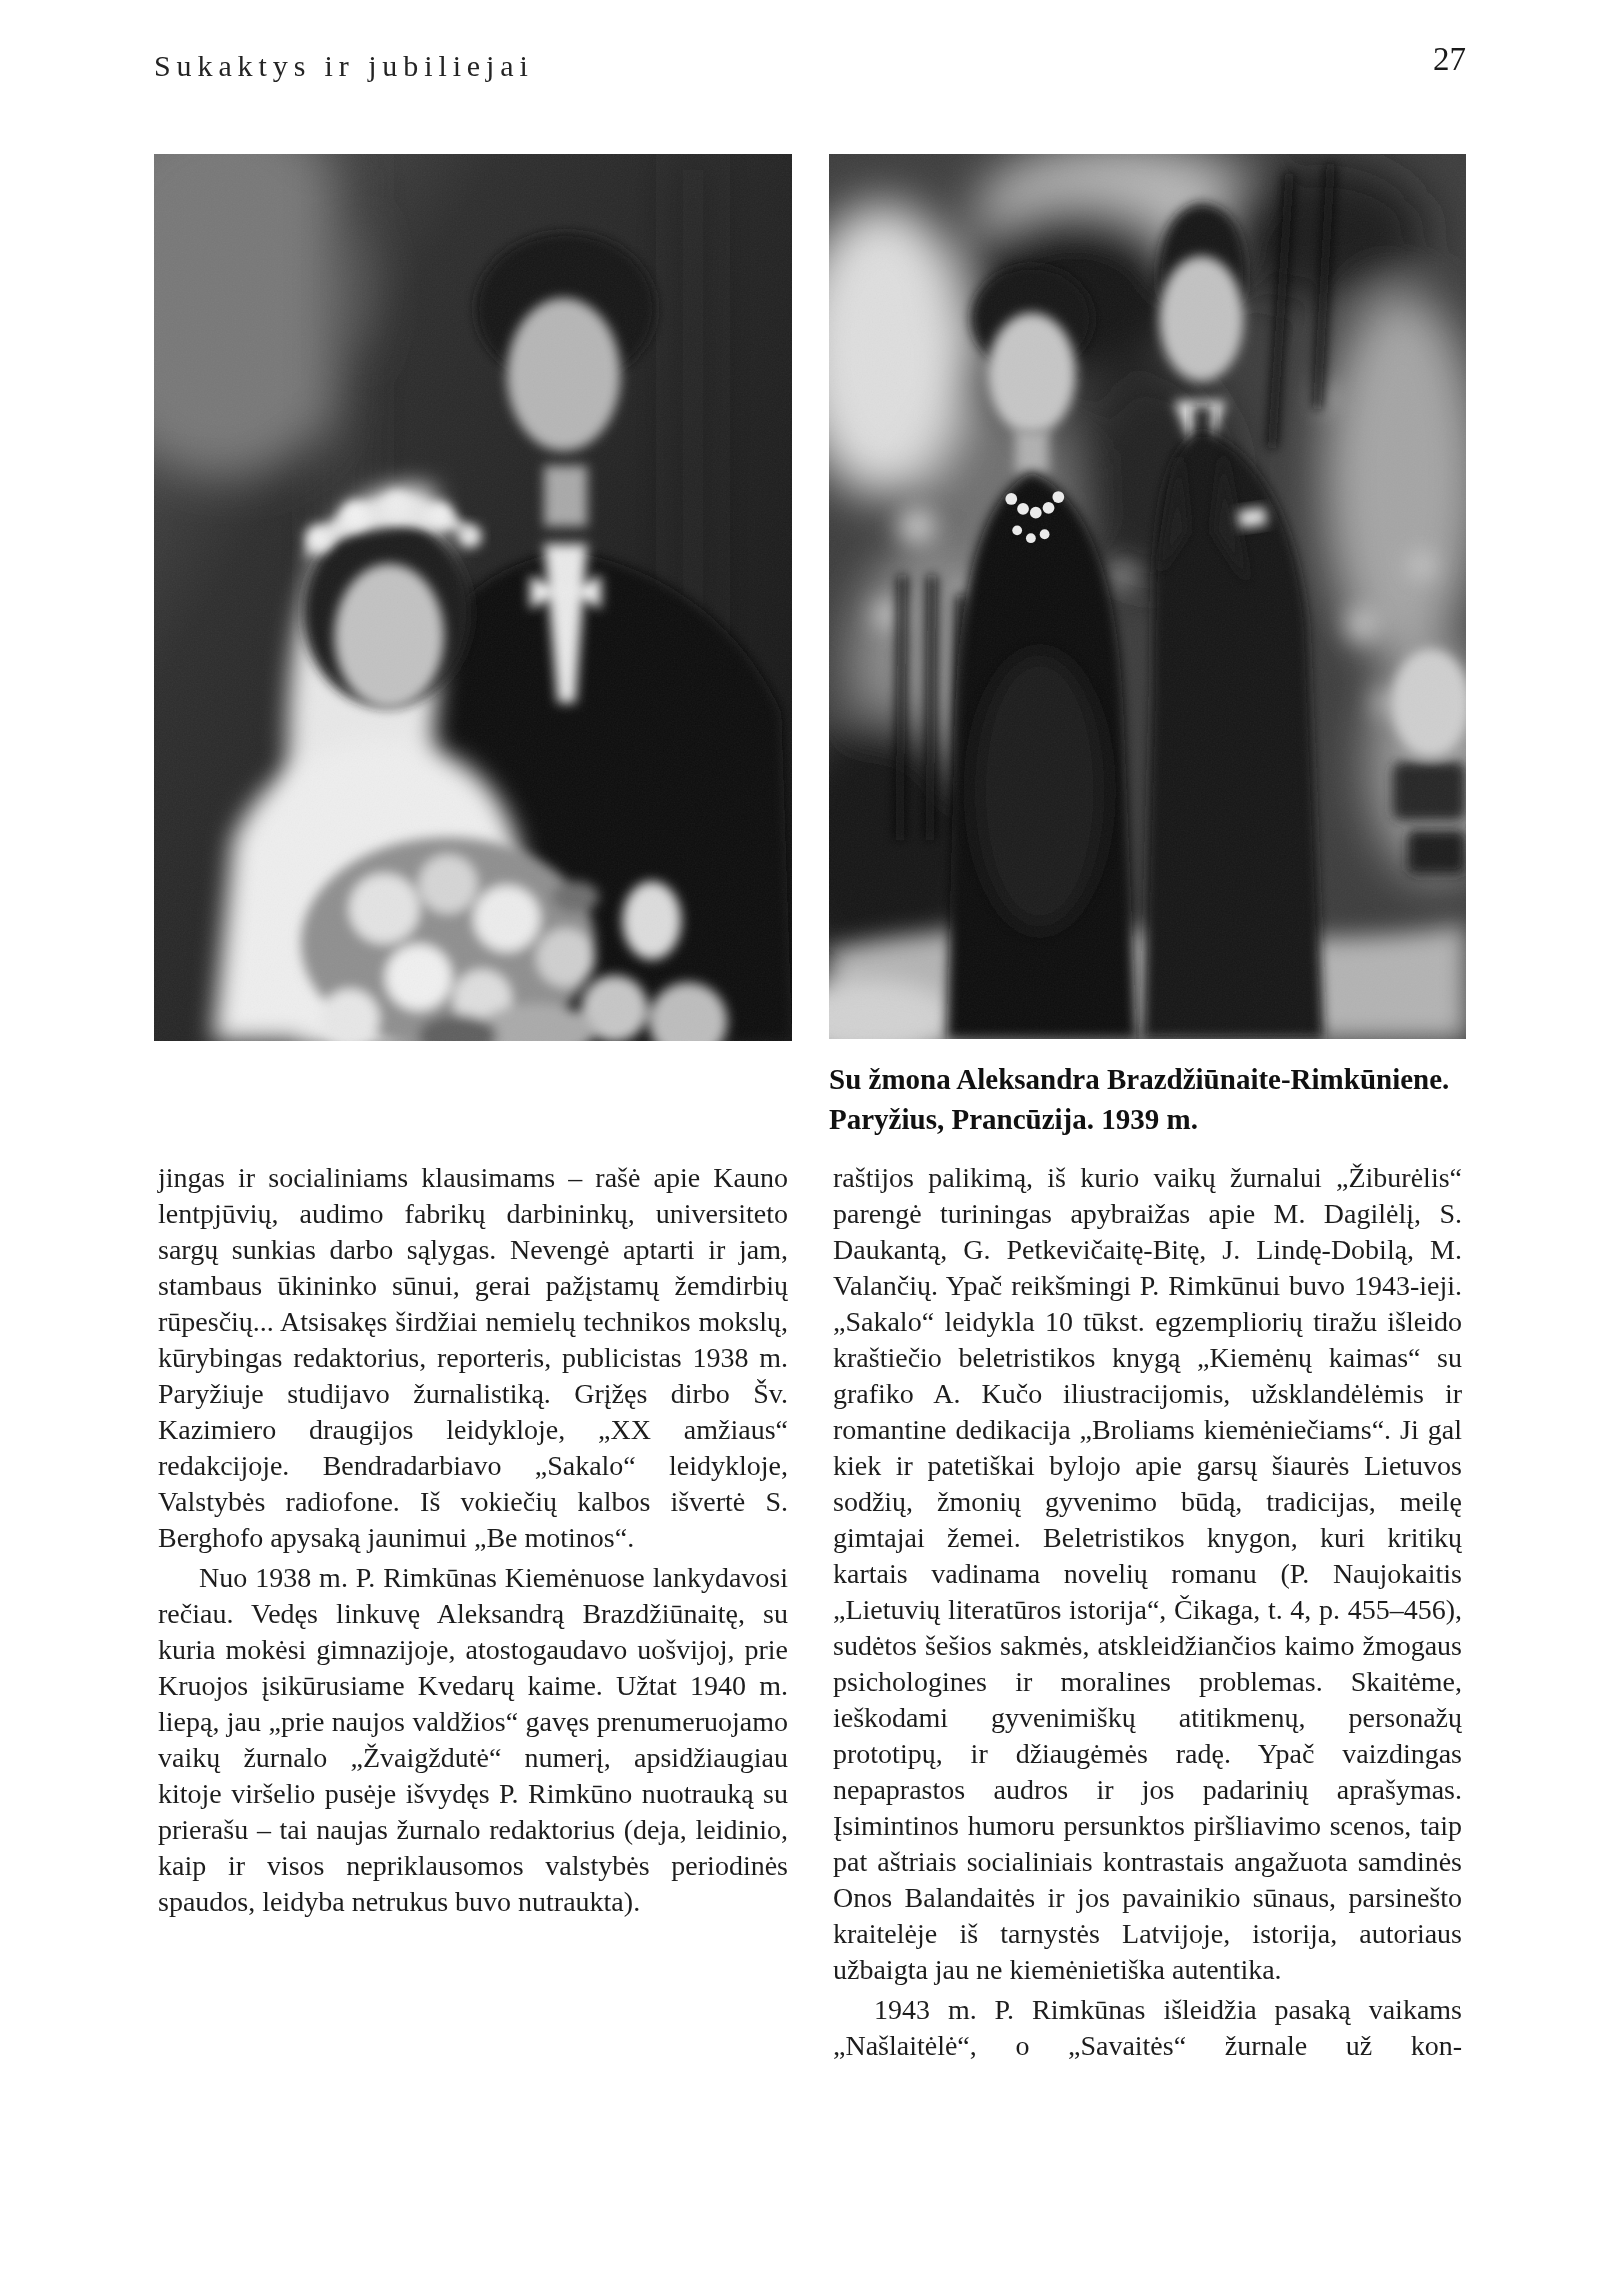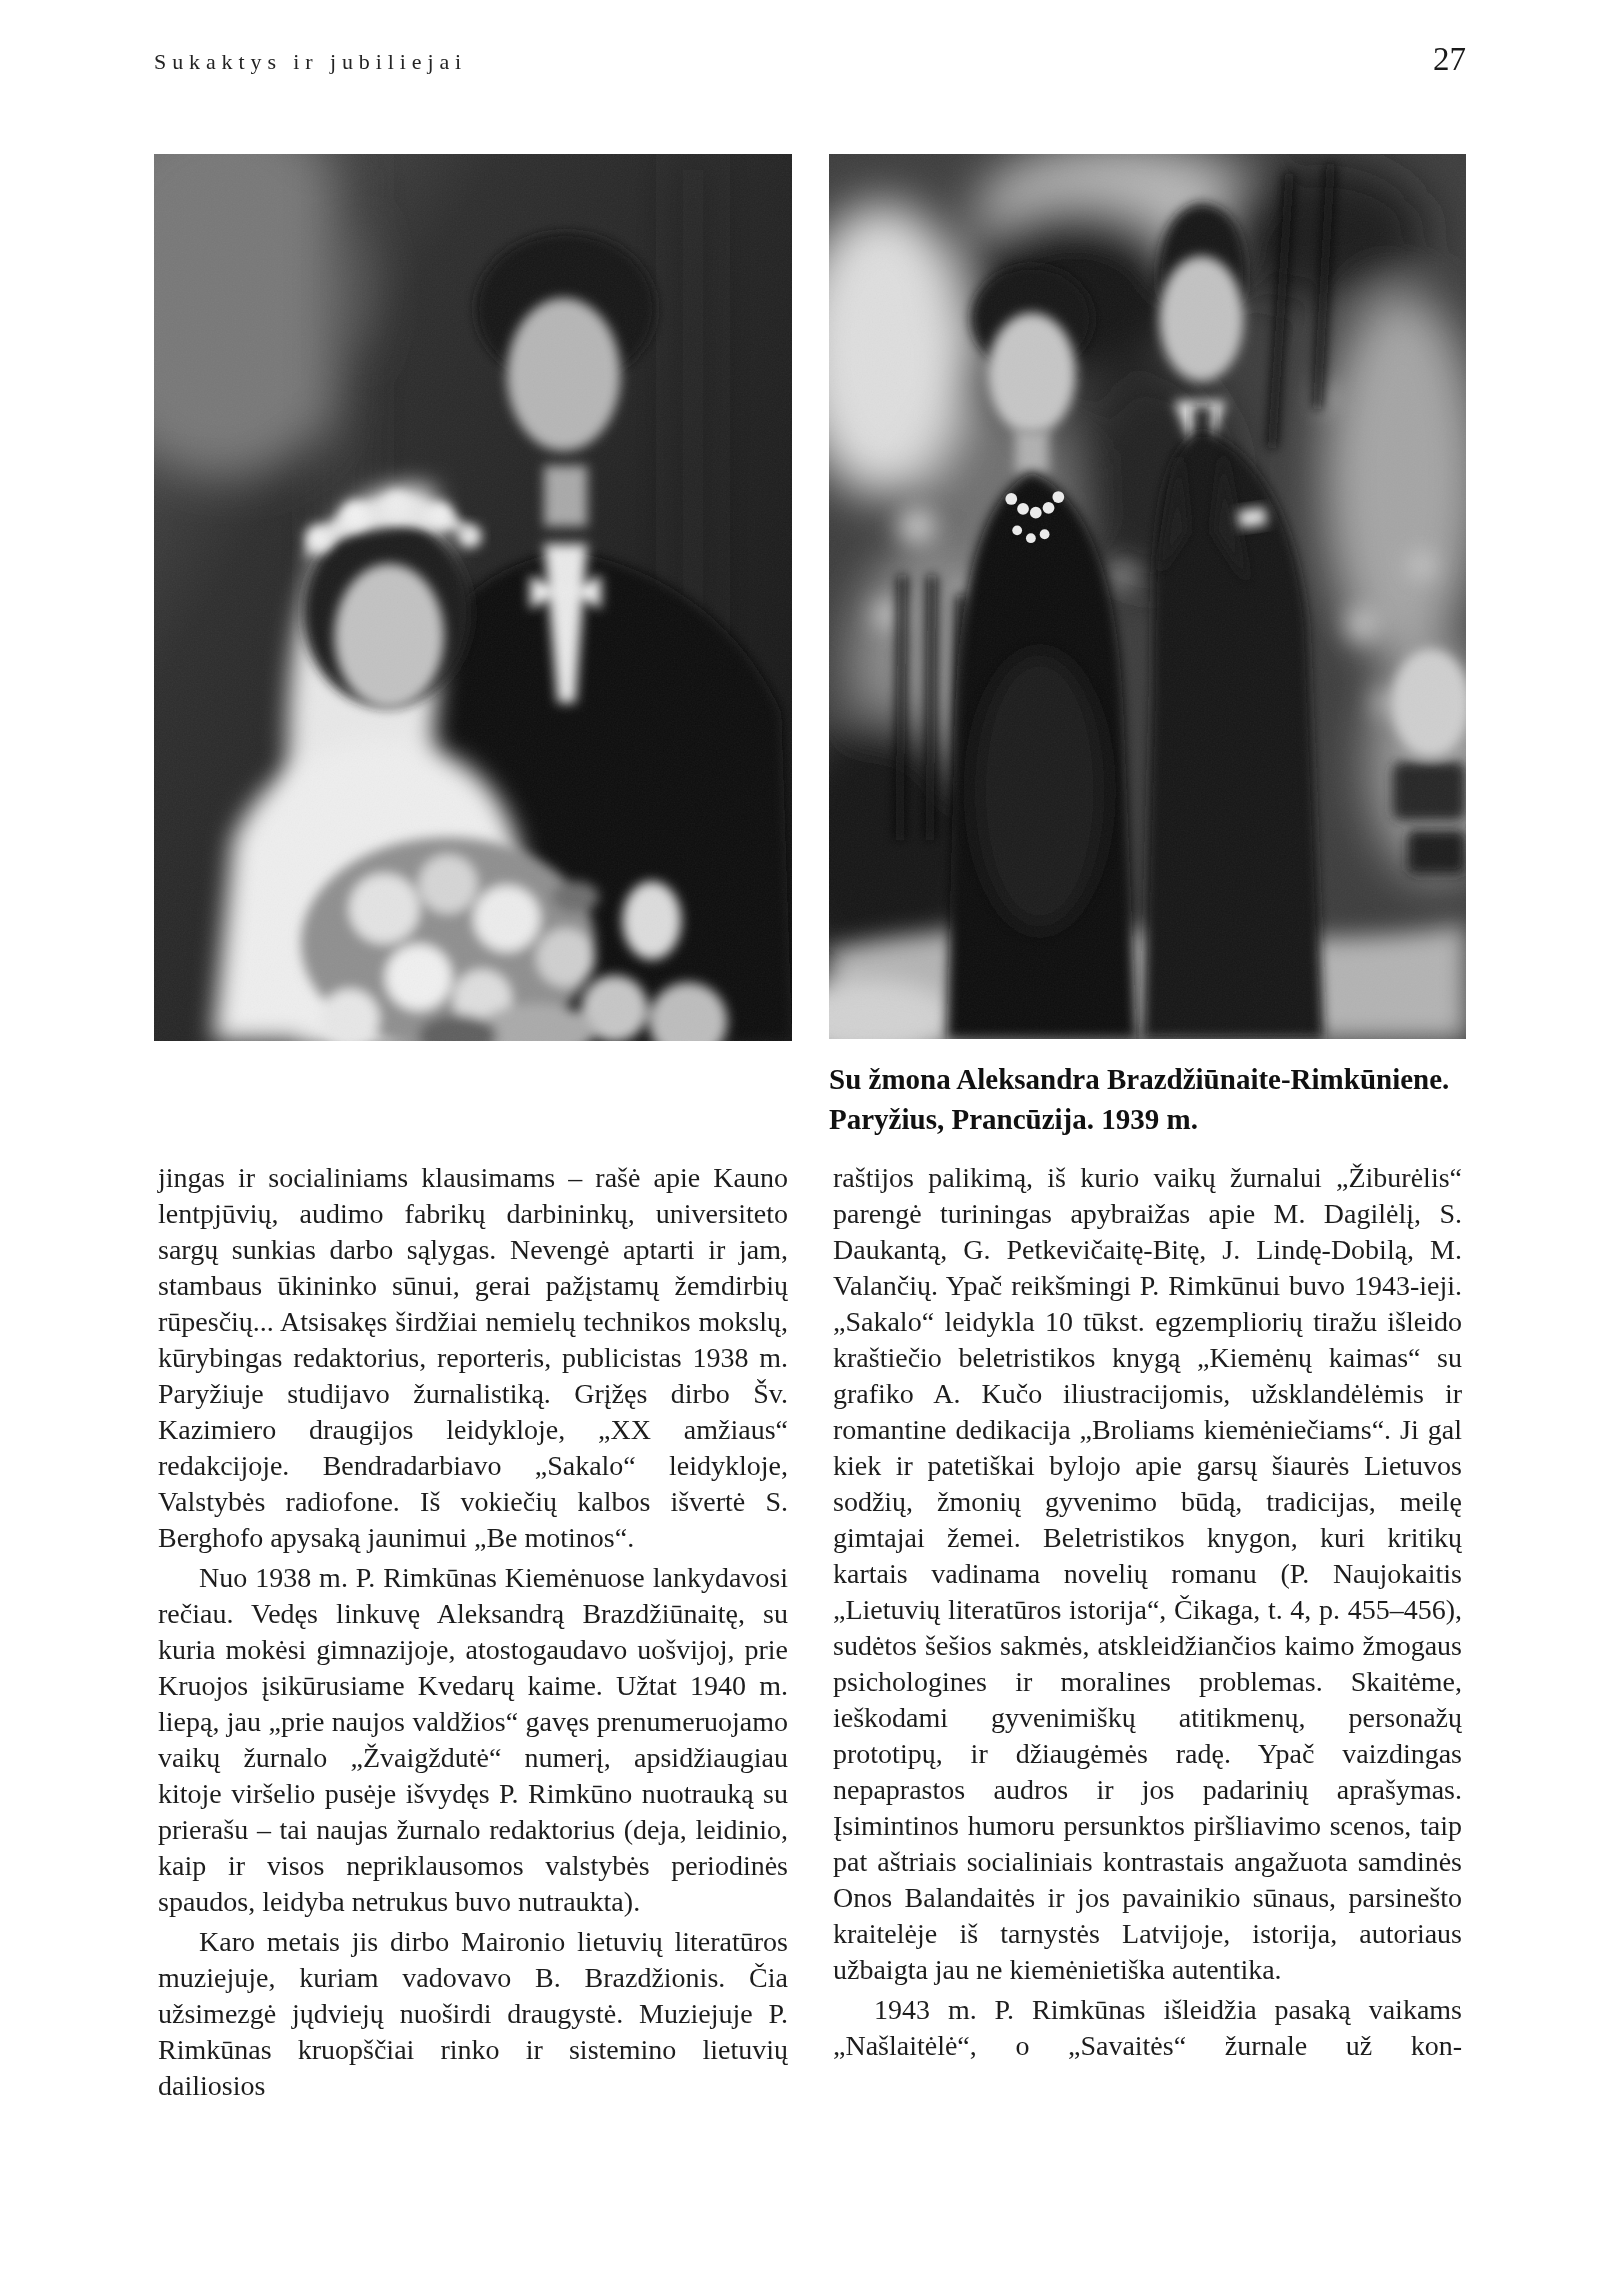--- a/index.html
+++ b/index.html
@@ -8,21 +8,21 @@
     position:relative;
     width:1621px;height:2293px;
     margin:0 auto;
     background:#ffffff;
     font-family:"Liberation Serif", serif;
     color:#1d1d1d;
     overflow:hidden;
   }
   .running-title{
     position:absolute;left:154px;top:49px;
-    font-size:22px;letter-spacing:5.9px;color:#242424;
+    font-size:30px;letter-spacing:5.9px;color:#242424;
     white-space:nowrap;
   }
   .page-number{
     position:absolute;right:155px;top:41px;
     font-size:33px;color:#1a1a1a;
   }
   figure{margin:0;padding:0;position:absolute;}
   .photo-left{left:154px;top:154px;width:638px;height:887px;}
   .photo-right{left:829px;top:154px;width:637px;height:885px;}
   figure svg{display:block;width:100%;height:100%;}
@@ -208,21 +208,20 @@
   </figure>
 
   <figcaption class="caption caption-right">
     <span style="display:block">Su žmona Aleksandra Brazdžiūnaite-Rimkūniene.</span>
     <span style="display:block">Paryžius, Prancūzija. 1939 m.</span>
   </figcaption>
 
   <div class="text-col col-left">
       <p class="">jingas ir socialiniams klausimams – rašė apie Kauno lentpjūvių, audimo fabrikų darbininkų, universiteto sargų sunkias darbo sąlygas. Nevengė aptarti ir jam, stambaus ūkininko sūnui, gerai pažįstamų žemdirbių rūpesčių... Atsisakęs širdžiai nemielų technikos mokslų, kūrybingas redaktorius, reporteris, publicistas 1938 m. Paryžiuje studijavo žurnalistiką. Grįžęs dirbo Šv. Kazimiero draugijos leidykloje, „XX amžiaus“ redakcijoje. Bendradarbiavo „Sakalo“ leidykloje, Valstybės radiofone. Iš vokiečių kalbos išvertė S. Berghofo apysaką jaunimui „Be motinos“.</p>
       <p class="indent ">Nuo 1938 m. P. Rimkūnas Kiemėnuose lankydavosi rečiau. Vedęs linkuvę Aleksandrą Brazdžiūnaitę, su kuria mokėsi gimnazijoje, atostogaudavo uošvijoj, prie Kruojos įsikūrusiame Kvedarų kaime. Užtat 1940 m. liepą, jau „prie naujos valdžios“ gavęs prenumeruojamo vaikų žurnalo „Žvaigždutė“ numerį, apsidžiaugiau kitoje viršelio pusėje išvydęs P. Rimkūno nuotrauką su prierašu – tai naujas žurnalo redaktorius (deja, leidinio, kaip ir visos nepriklausomos valstybės periodinės spaudos, leidyba netrukus buvo nutraukta).</p>
-      <p class="indent justify-last">Karo metais jis dirbo Maironio lietuvių literatūros muziejuje, kuriam vadovavo B. Brazdžionis. Čia užsimezgė jųdviejų nuoširdi draugystė. Muziejuje P. Rimkūnas kruopščiai rinko ir sistemino lietuvių dailiosios</p>
     </div>
   <div class="text-col col-right">
       <p class="">raštijos palikimą, iš kurio vaikų žurnalui „Žiburėlis“ parengė turiningas apybraižas apie M. Dagilėlį, S. Daukantą, G. Petkevičaitę-Bitę, J. Lindę-Dobilą, M. Valančių. Ypač reikšmingi P. Rimkūnui buvo 1943-ieji. „Sakalo“ leidykla 10 tūkst. egzempliorių tiražu išleido kraštiečio beletristikos knygą „Kiemėnų kaimas“ su grafiko A. Kučo iliustracijomis, užsklandėlėmis ir romantine dedikacija „Broliams kiemėniečiams“. Ji gal kiek ir patetiškai bylojo apie garsų šiaurės Lietuvos sodžių, žmonių gyvenimo būdą, tradicijas, meilę gimtajai žemei. Beletristikos knygon, kuri kritikų kartais vadinama novelių romanu (P. Naujokaitis „Lietuvių literatūros istorija“, Čikaga, t. 4, p. 455–456), sudėtos šešios sakmės, atskleidžiančios kaimo žmogaus psichologines ir moralines problemas. Skaitėme, ieškodami gyvenimiškų atitikmenų, personažų prototipų, ir džiaugėmės radę. Ypač vaizdingas nepaprastos audros ir jos padarinių aprašymas. Įsimintinos humoru persunktos piršliavimo scenos, taip pat aštriais socialiniais kontrastais angažuota samdinės Onos Balandaitės ir jos pavainikio sūnaus, parsinešto kraitelėje iš tarnystės Latvijoje, istorija, autoriaus užbaigta jau ne kiemėnietiška autentika.</p>
       <p class="indent justify-last">1943 m. P. Rimkūnas išleidžia pasaką vaikams „Našlaitėlė“, o „Savaitės“ žurnale už kon-</p>
     </div>
 
 </div>
 
 
 </body></html>

